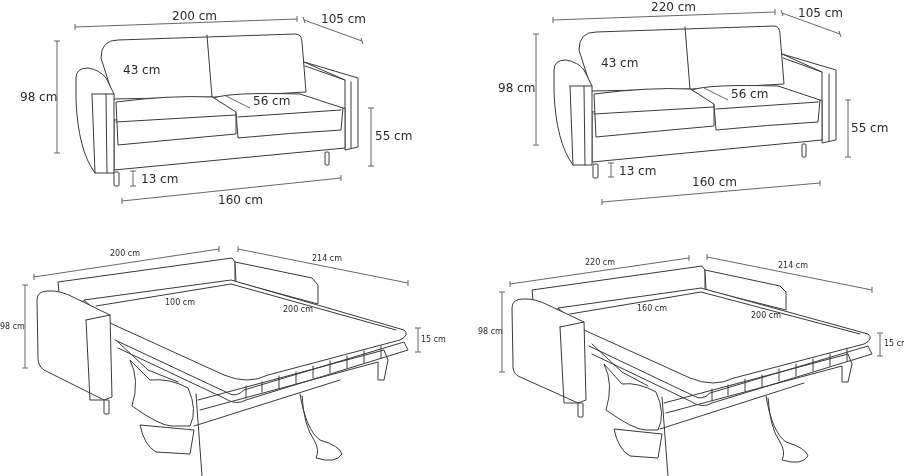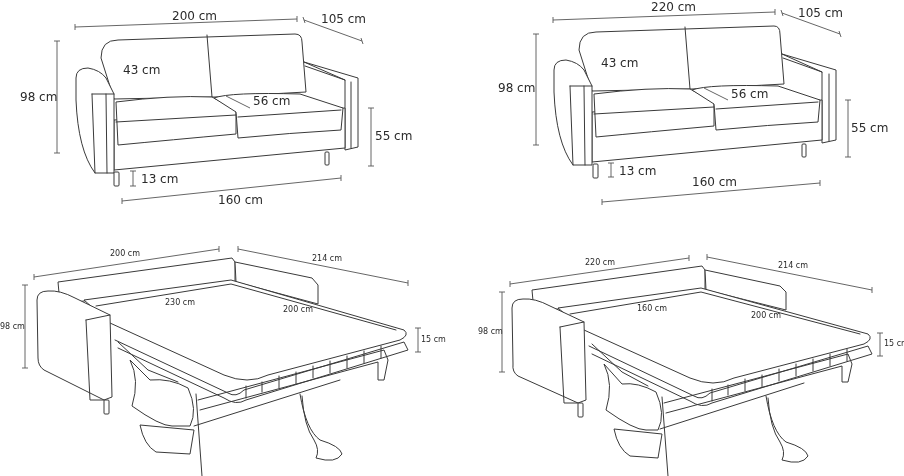--- a/index.html
+++ b/index.html
@@ -164,21 +164,21 @@
     <path class="fillw" d="M140 195 Q144 215 156 222 L190 224 L194 200 Z"></path>
     <path class="ln" d="M118 112 L148 140 L178 152"></path>
 
     <path class="fillw" d="M37 70 Q37 61 48 61 Q60 60 75 68 L110 85 L112 167 L104 170 L44 140 Q38 136 38 128 Z"></path>
     <path class="ln" d="M86 90 L110 85 M86 90 L90 170 L104 170"></path>
     <rect class="fillw" x="104" y="170" width="5" height="14" rx="1"></rect>
   </svg>
   <span class="lbl small" style="left:110px;top:20px;">200 cm</span>
   <span class="lbl small" style="left:312px;top:25px;">214 cm</span>
   <span class="lbl small" style="left:0px;top:93px;">98 cm</span>
-  <span class="lbl small" style="left:165px;top:69px;">230 cm</span>
+  <span class="lbl small" style="left:165px;top:69px;">100 cm</span>
   <span class="lbl small" style="left:283px;top:76px;">200 cm</span>
   <span class="lbl small" style="left:421px;top:106px;">15 cm</span>
 </div>
 
 <div class="panel" style="left:452px;top:230px;width:452px;height:246px;">
   <svg width="452" height="246">
     <line class="dim" x1="58" y1="54" x2="237" y2="28"></line>
     <line class="tick" x1="58" y1="51" x2="58" y2="57"></line>
     <line class="tick" x1="237" y1="25" x2="237" y2="31"></line>
     <line class="dim" x1="255" y1="27" x2="420" y2="60"></line>

